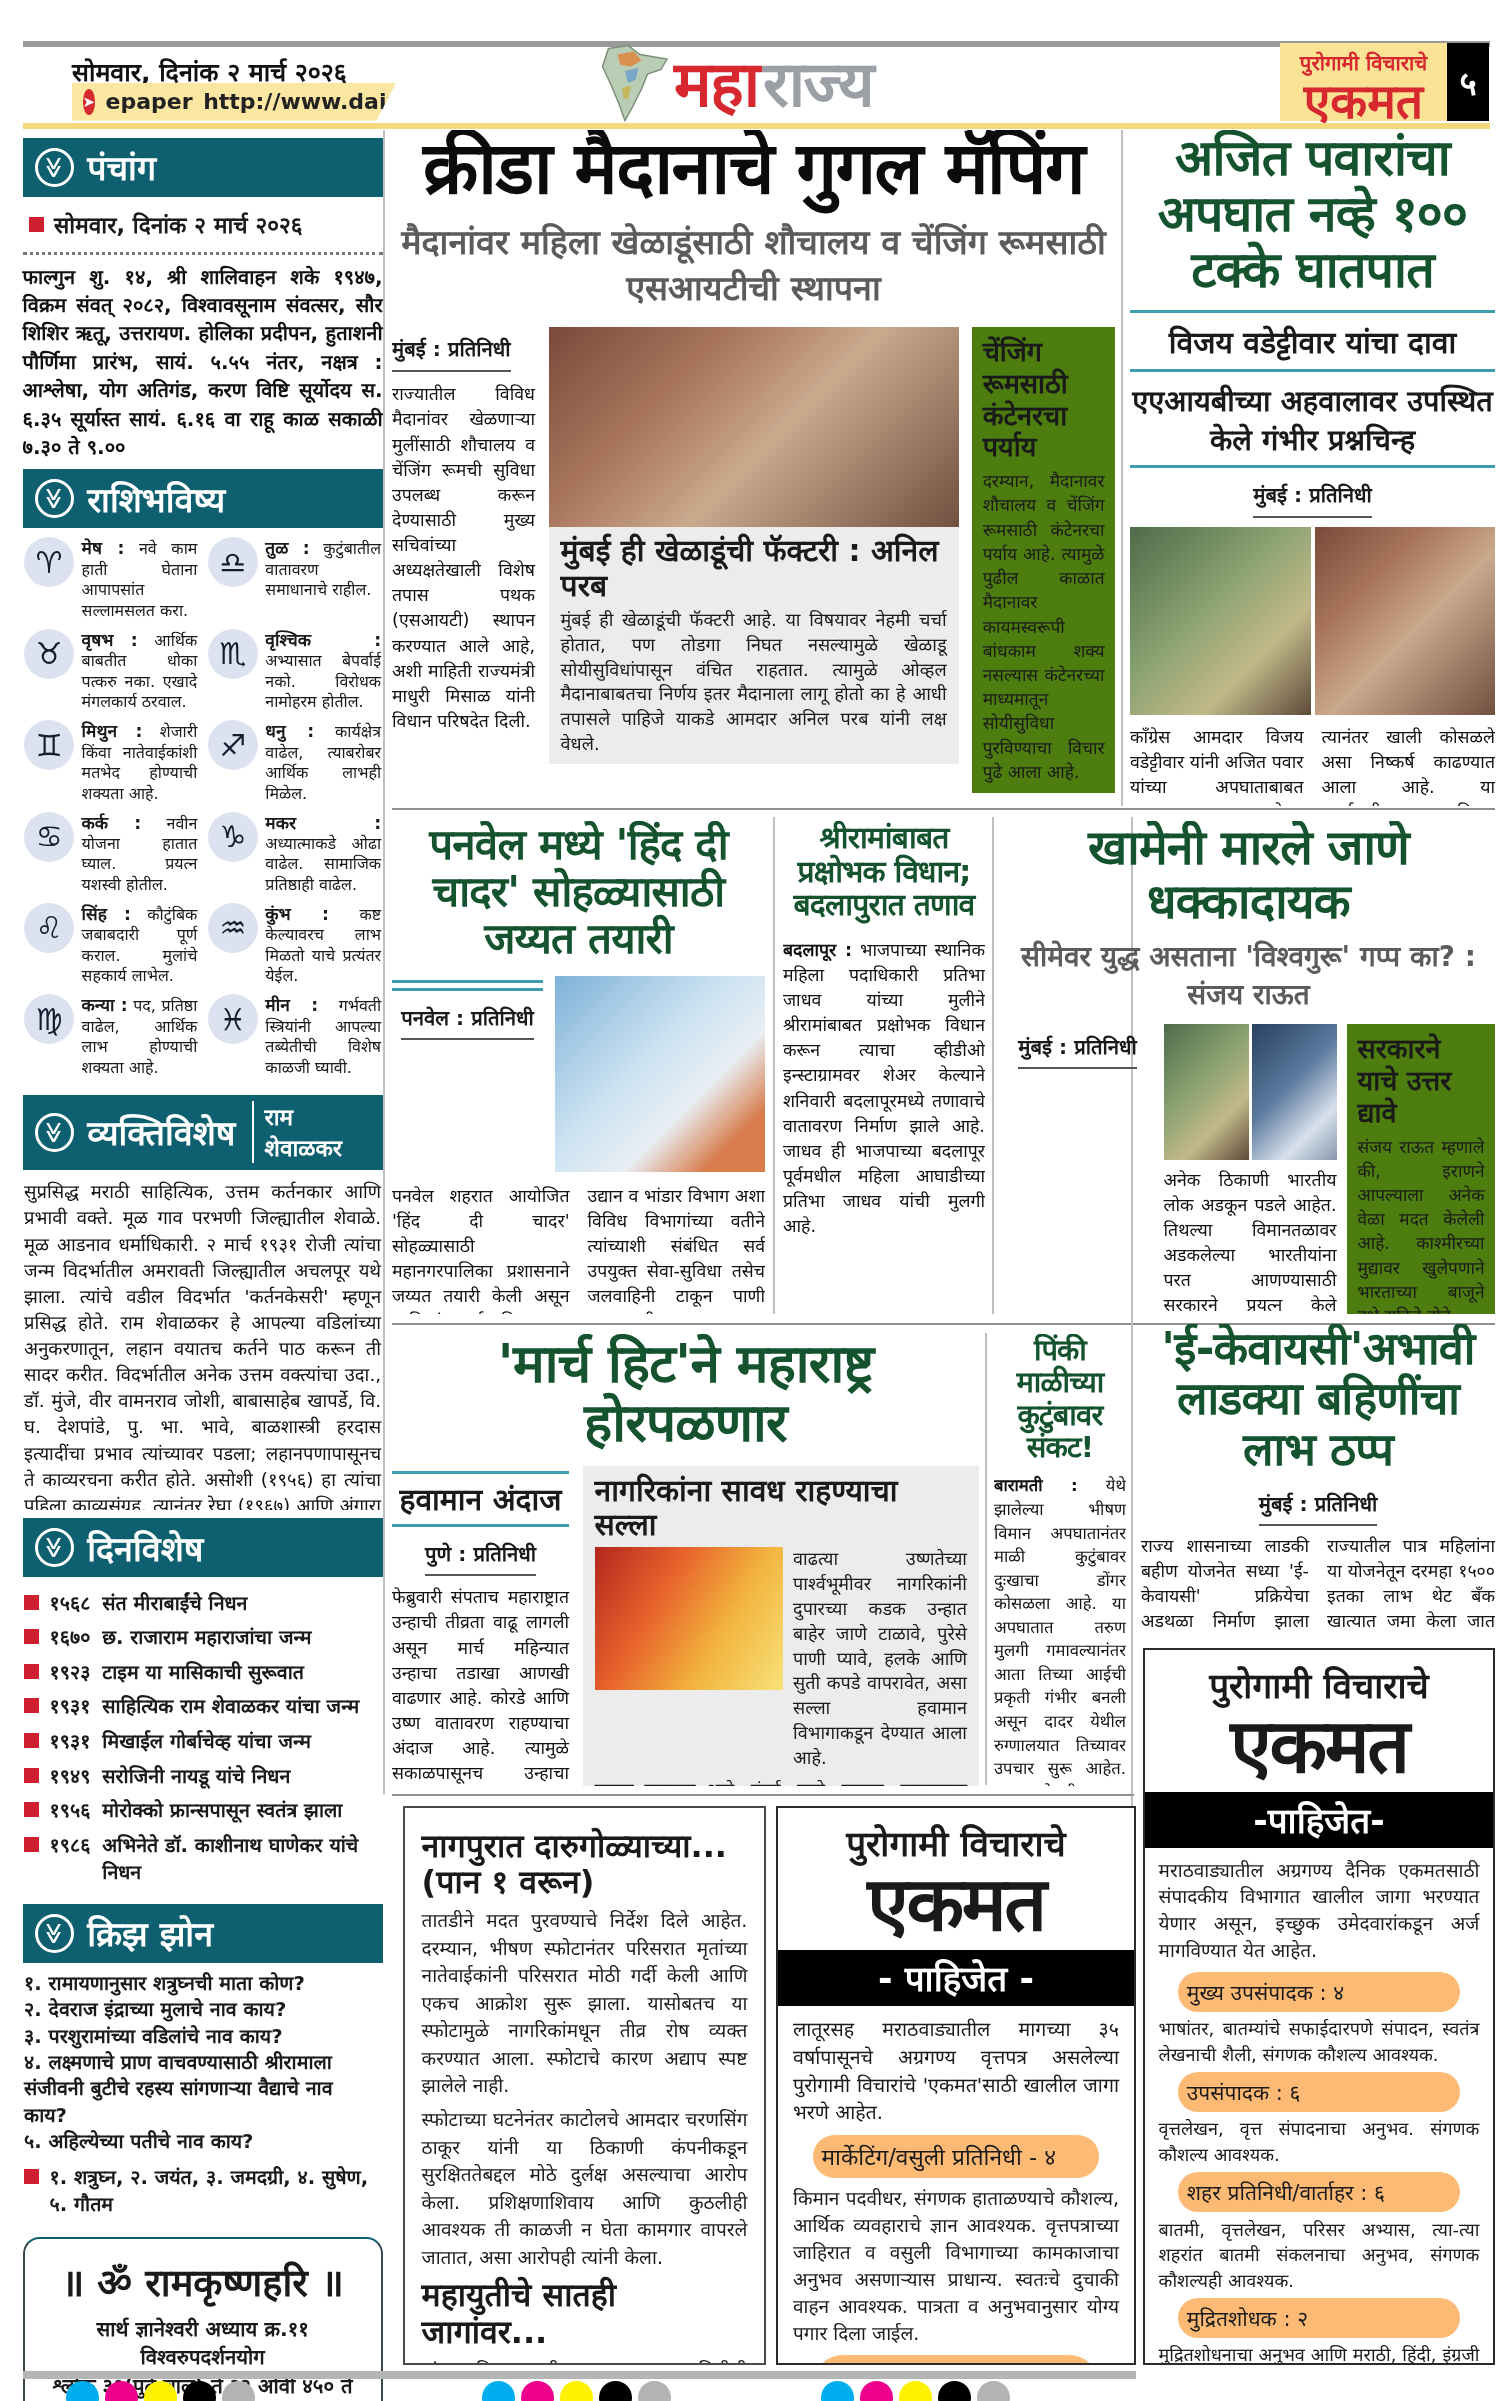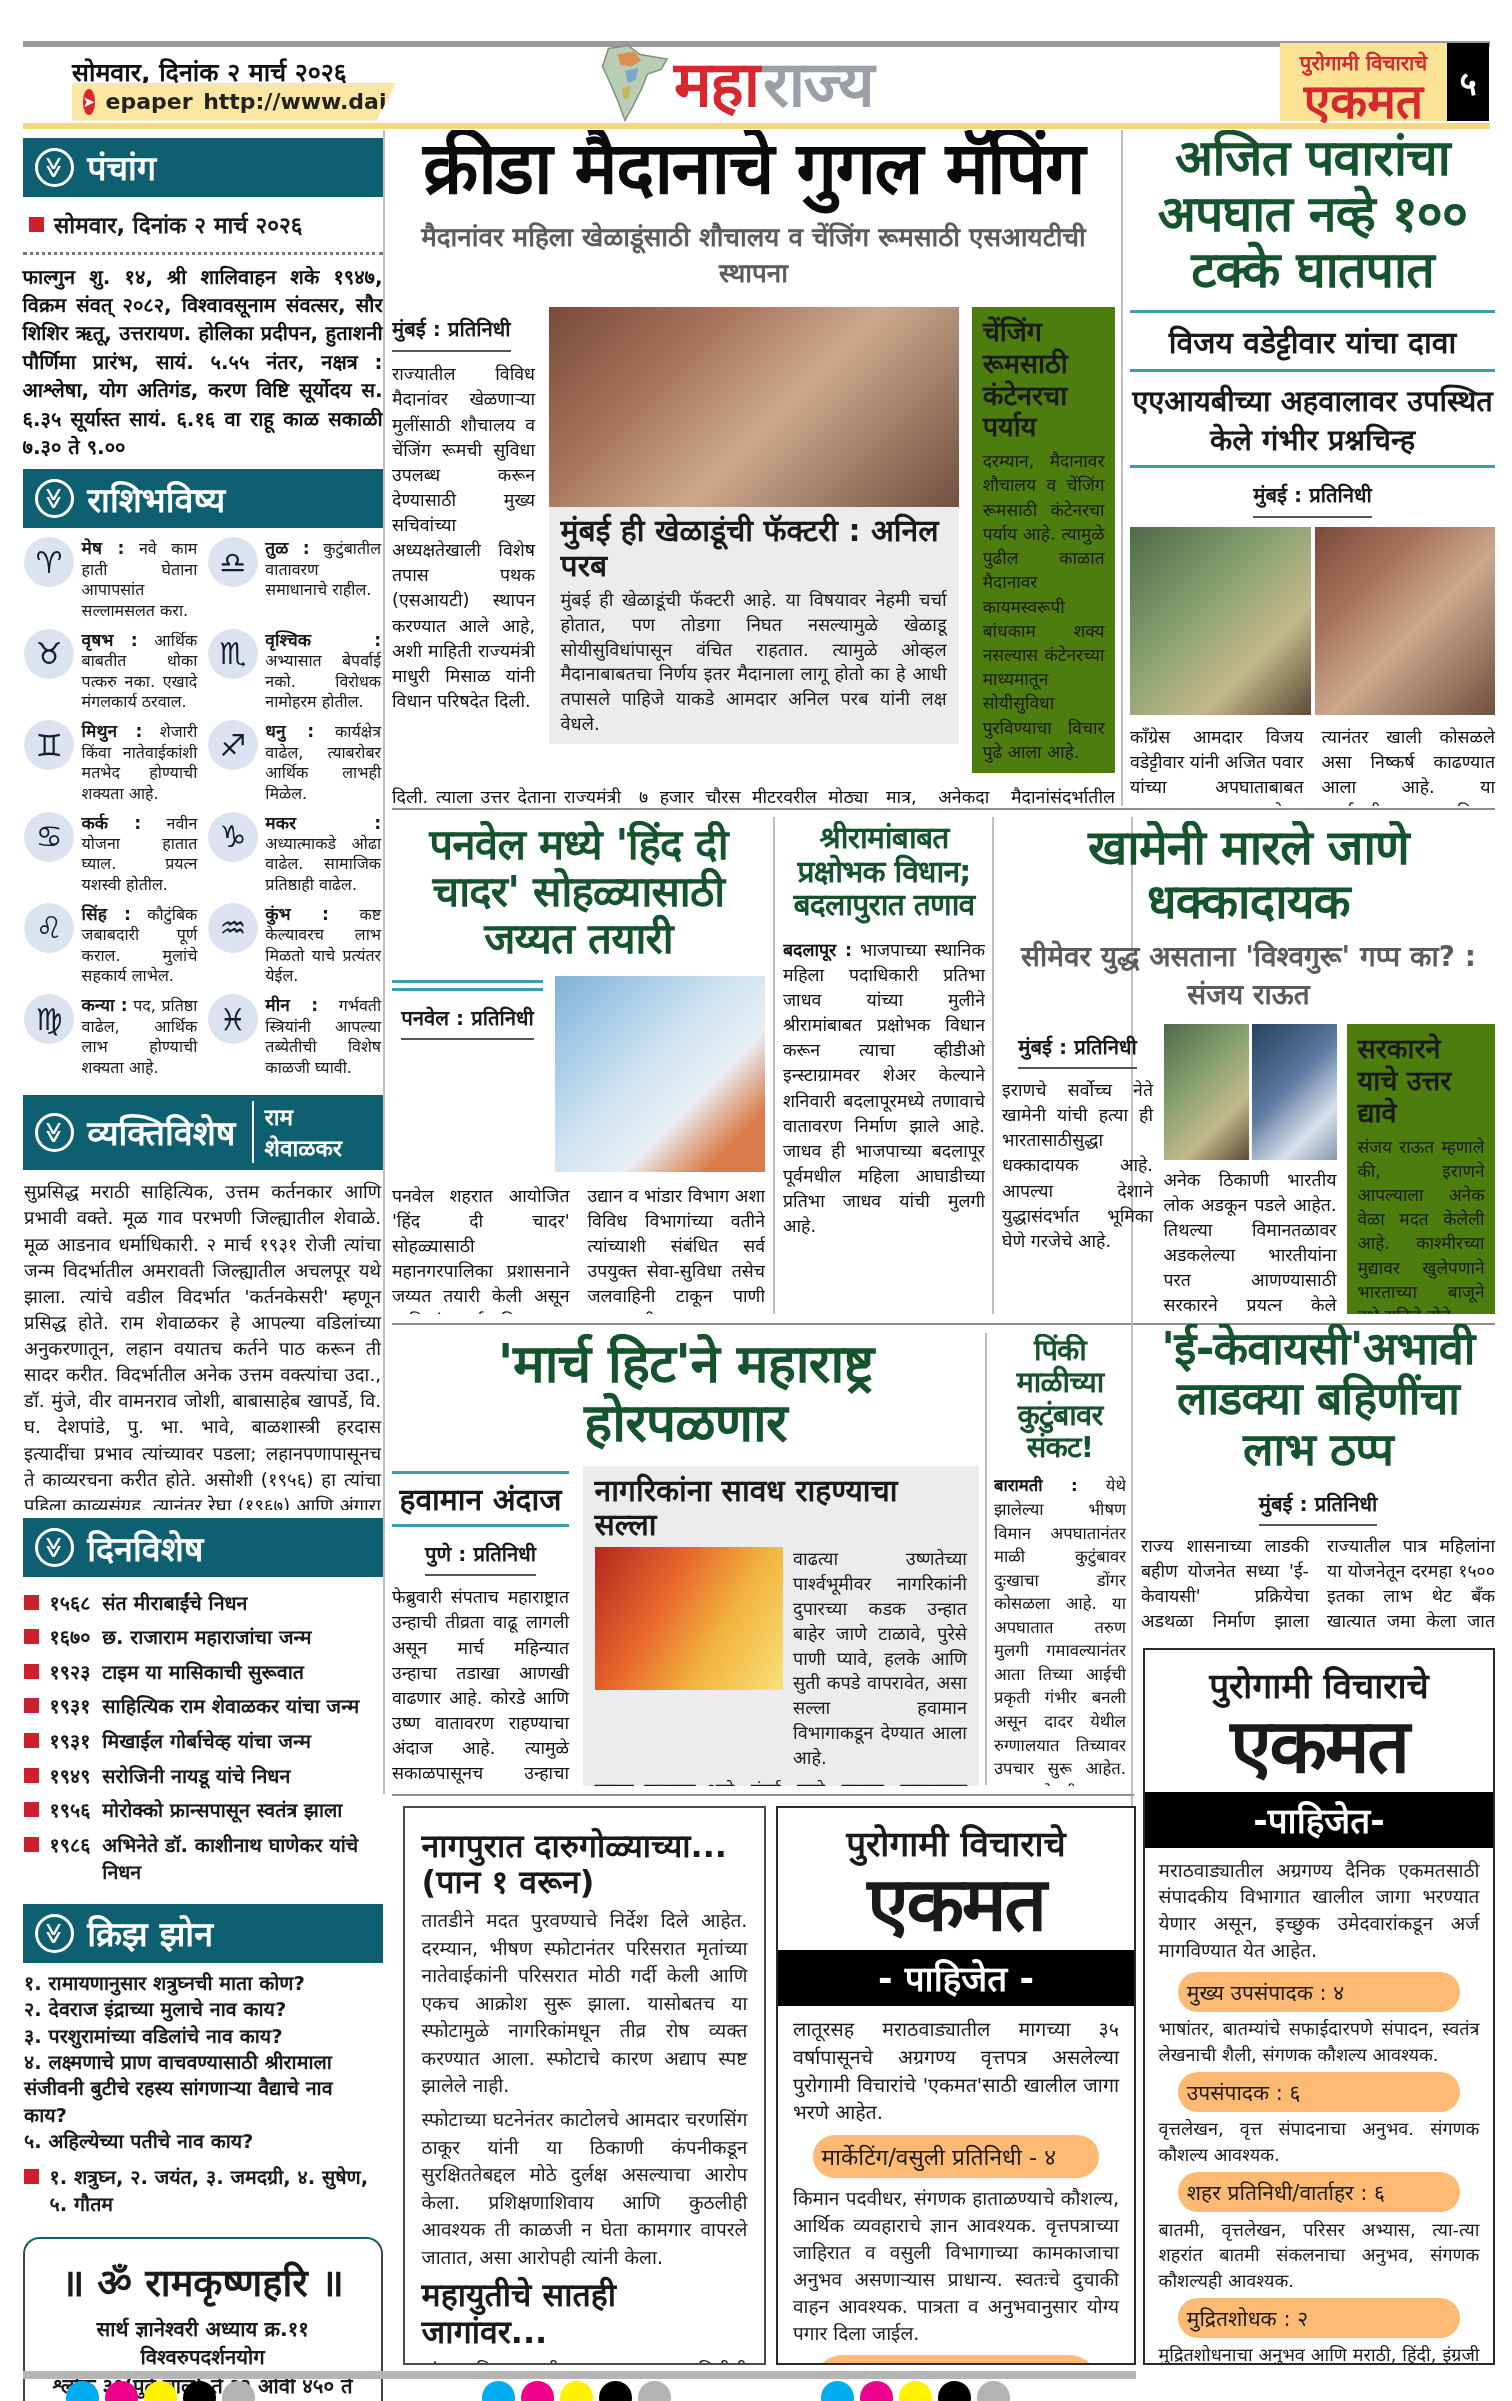--- a/index.html
+++ b/index.html
@@ -277,21 +277,21 @@
   <div class="hr" style="left:392px;top:808px;width:1103px"></div>
   <div class="vr" style="left:773px;top:817px;height:497px"></div>
   <div class="vr" style="left:992px;top:817px;height:497px"></div>
   <div class="hr" style="left:392px;top:1323px;width:1103px"></div>
   <div class="vr" style="left:985px;top:1333px;height:452px"></div>
   <div class="vr" style="left:1131px;top:817px;height:1544px"></div>
   <div class="hr" style="left:392px;top:1794px;width:742px"></div>
 
   <div class="art" style="left:392px;top:130px;width:723px;height:676px">
     <div class="hl-xl">क्रीडा मैदानाचे गुगल मॅपिंग</div>
-    <div class="deckgray" style="font-size:26px;margin-top:10.5px">मैदानांवर महिला खेळाडूंसाठी शौचालय व चेंजिंग रूमसाठी एसआयटीची स्थापना</div>
+    <div class="deckgray" style="font-size:34px;margin-top:10.5px">मैदानांवर महिला खेळाडूंसाठी शौचालय व चेंजिंग रूमसाठी एसआयटीची स्थापना</div>
     <div style="display:flex;gap:13.6px;margin-top:16.6px">
       <div style="width:143px;flex:0 0 auto">
         <div class="byline">मुंबई : प्रतिनिधी</div>
         <div class="bodytxt" style="margin-top:10.5px">राज्यातील विविध मैदानांवर खेळणाऱ्या मुलींसाठी शौचालय व चेंजिंग रूमची सुविधा उपलब्ध करून देण्यासाठी मुख्य सचिवांच्या अध्यक्षतेखाली विशेष तपास पथक (एसआयटी) स्थापन करण्यात आले आहे, अशी माहिती राज्यमंत्री माधुरी मिसाळ यांनी विधान परिषदेत दिली.</div>
       </div>
       <div style="width:410px;flex:0 0 auto">
         <div class="photo" style="width:410px;height:200px"></div>
         <div class="capbox">
           <div class="ct">मुंबई ही खेळाडूंची फॅक्टरी : अनिल परब</div>
           <div class="cb">मुंबई ही खेळाडूंची फॅक्टरी आहे. या विषयावर नेहमी चर्चा होतात, पण तोडगा निघत नसल्यामुळे खेळाडू सोयीसुविधांपासून वंचित राहतात. त्यामुळे ओव्हल मैदानाबाबतचा निर्णय इतर मैदानाला लागू होतो का हे आधी तपासले पाहिजे याकडे आमदार अनिल परब यांनी लक्ष वेधले.</div>
@@ -351,23 +351,20 @@
       <p><b>बदलापूर :</b> <span>भाजपाच्या स्थानिक महिला पदाधिकारी प्रतिभा जाधव यांच्या मुलीने श्रीरामांबाबत प्रक्षोभक विधान करून त्याचा व्हीडीओ इन्स्टाग्रामवर शेअर केल्याने शनिवारी बदलापूरमध्ये तणावाचे वातावरण निर्माण झाले आहे. जाधव ही भाजपाच्या बदलापूर पूर्वमधील महिला आघाडीच्या प्रतिभा जाधव यांची मुलगी आहे.</span></p>
     </div>
   </div>
 
   <div class="art" style="left:1002px;top:821px;width:493px;height:493px">
     <div class="hl-l" style="font-size:48px;text-align:center">खामेनी मारले जाणे धक्कादायक</div>
     <div class="deckgray" style="font-size:28px;margin-top:7.5px">सीमेवर युद्ध असताना 'विश्वगुरू' गप्प का? : संजय राऊत</div>
     <div style="display:flex;gap:10.5px;margin-top:12px">
       <div style="width:151px;flex:0 0 auto">
         <div style="text-align:center"><span class="byline">मुंबई : प्रतिनिधी</span></div>
-        <div class="bodytxt" style="margin-top:9px">
-            <p>इराणचे सर्वोच्च नेते खामेनी यांची हत्या ही भारतासाठीसुद्धा धक्कादायक आहे. आपल्या देशाने युद्धासंदर्भात भूमिका घेणे गरजेचे आहे.</p>
-          </div>
       </div>
       <div style="width:173px;flex:0 0 auto">
         <div style="display:flex;gap:3px">
           <div class="photo photo2" style="width:85px;height:136px"></div>
           <div class="photo photo5" style="width:85px;height:136px"></div>
         </div>
         <div class="bodytxt" style="margin-top:7.5px">
             <p>अनेक ठिकाणी भारतीय लोक अडकून पडले आहेत. तिथल्या विमानतळावर अडकलेल्या भारतीयांना परत आणण्यासाठी सरकारने प्रयत्न केले पाहिजेत.</p>
           </div>
       </div>

